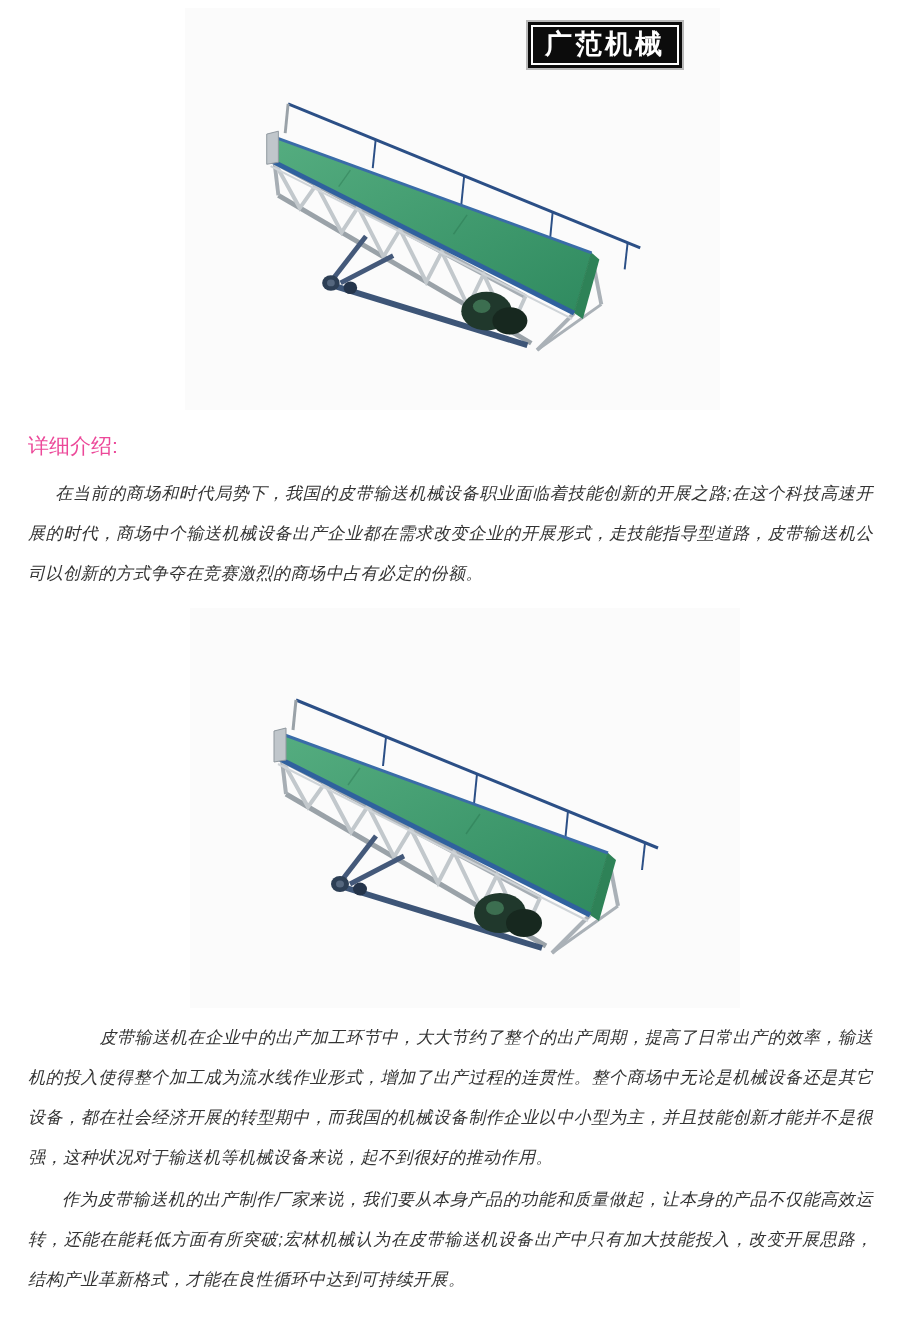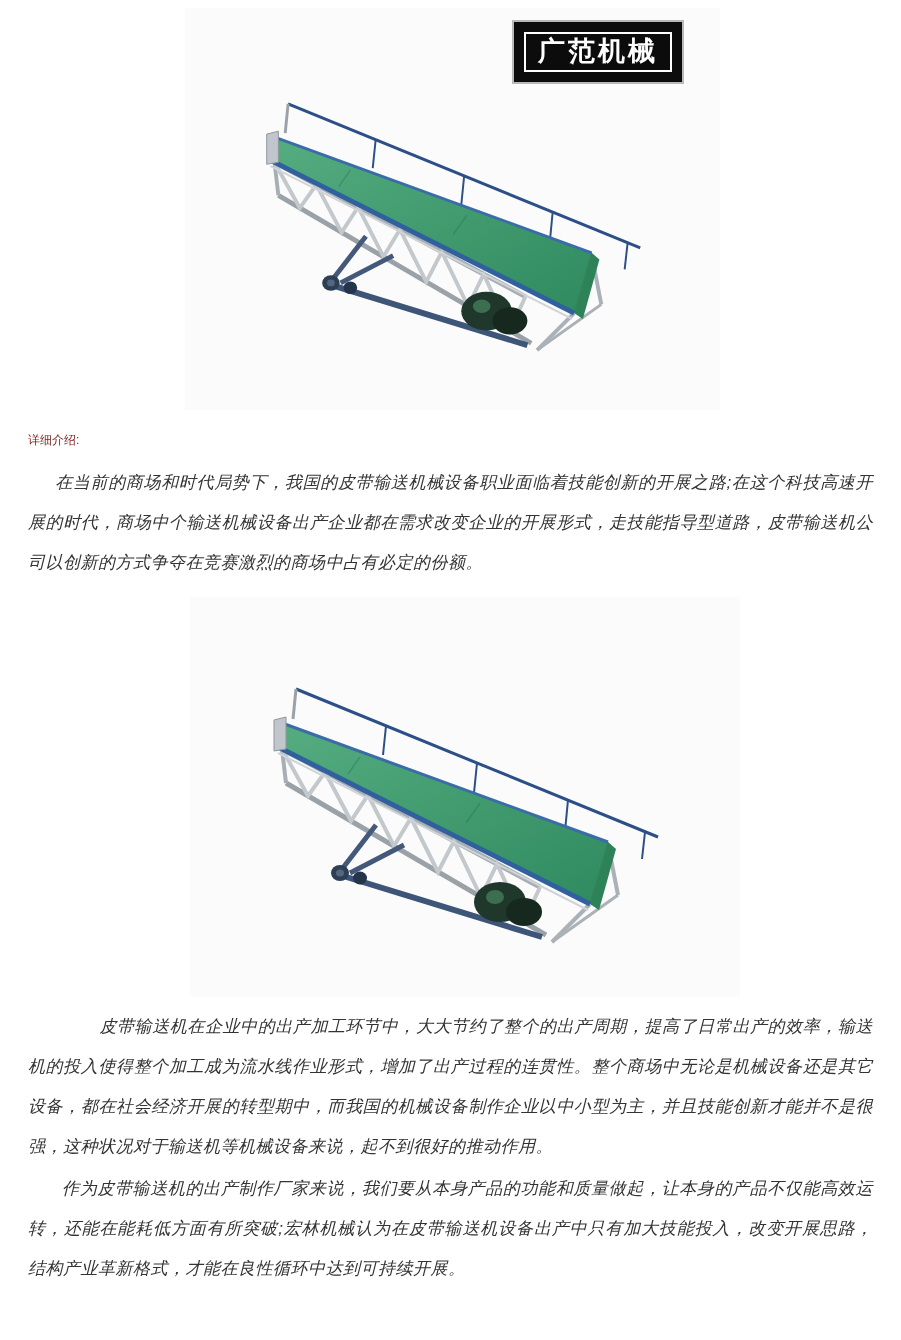--- a/index.html
+++ b/index.html
@@ -14,36 +14,36 @@
     position:relative;
     background:#fbfbfb;
   }
   .figure-1{width:535px;height:402px;margin:8px 0 0 185px;}
   .figure-2{width:550px;height:400px;margin:14px 0 0 190px;}
   .product-figure svg{width:100%;height:100%;display:block;}
   .watermark{
     position:absolute;top:12px;right:36px;
     background:#0c0c0c;
     border:2px solid #b9b9b9;
-    padding:10px;
+    padding:3px;
   }
   .watermark-inner{
     border:2px solid #ffffff;
     padding:1px 12px 3px 12px;
     color:#ffffff;
     font-size:27px;
     font-weight:bold;
     letter-spacing:3px;
     line-height:1.2;
     white-space:nowrap;
   }
   .detail-heading{
     margin:22px 0 0 28px;
-    font-size:12px;
-    color:#7f1d1d;
+    font-size:21px;
+    color:#ec4899;
     font-weight:normal;
   }
   .para{
     margin:0 28px;
     font-size:17px;
     line-height:40px;
     text-align:justify;
     letter-spacing:0.5px;
     color:#333;
     font-style:italic;

